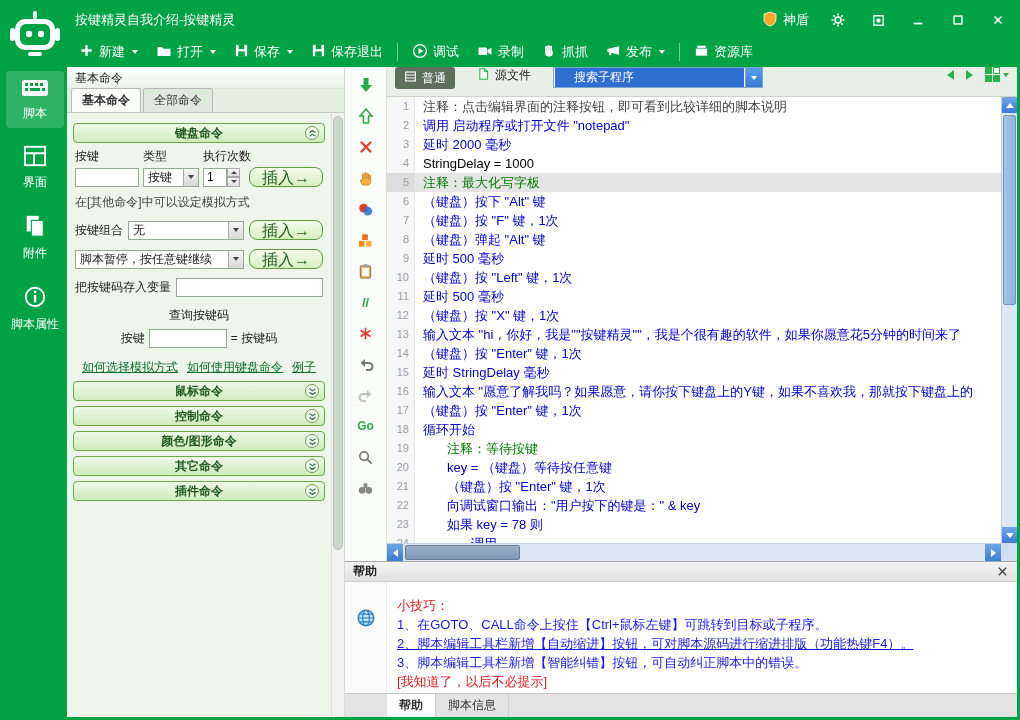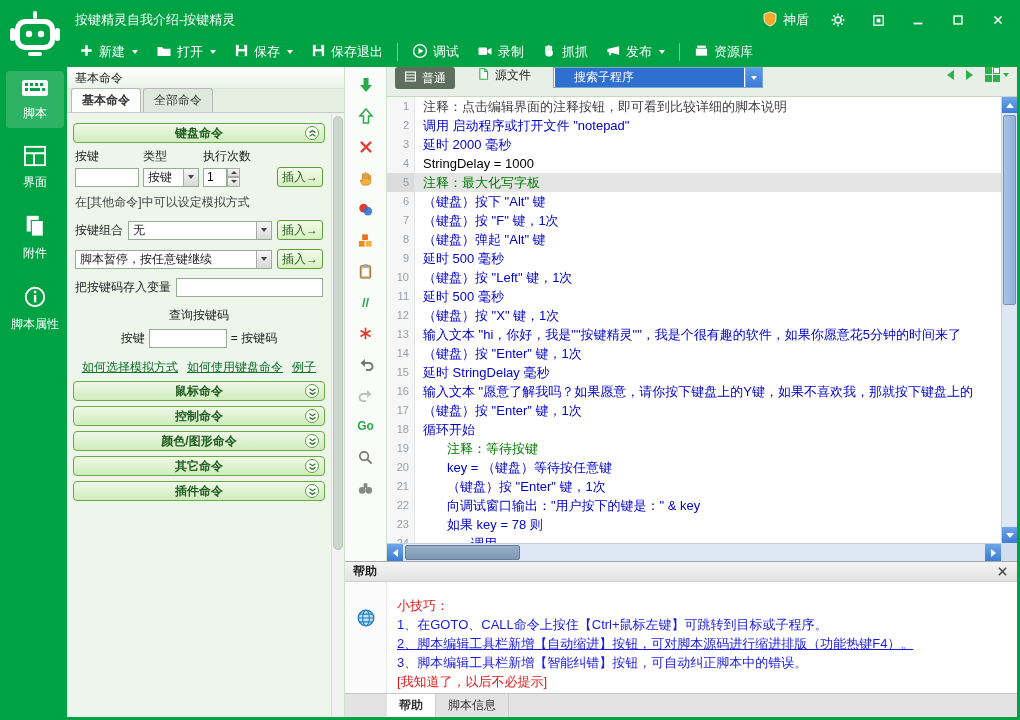--- a/index.html
+++ b/index.html
@@ -54,22 +54,22 @@
   .sel{display:flex;align-items:center;border:1px solid #94ad92;background:#fff;height:19px}
   .sel .st{flex:1;padding:0 4px;font-size:12px;white-space:nowrap;overflow:hidden}
   .sel .sa{width:15px;height:100%;background:linear-gradient(#f6f6f6,#d8d8d8);border-left:1px solid #aaa;
            display:flex;align-items:center;justify-content:center;flex:none}
   .dk{width:0;height:0;border-left:3.5px solid transparent;border-right:3.5px solid transparent;border-top:4px solid #444}
   .spin{display:flex;align-items:center}
   .spin .btns{display:flex;flex-direction:column}
   .sbt{width:13px;height:9.5px;background:linear-gradient(#f8f8f8,#dcdcdc);border:1px solid #aaa;
        display:flex;align-items:center;justify-content:center}
   .uk{width:0;height:0;border-left:3px solid transparent;border-right:3px solid transparent;border-bottom:3.5px solid #444}
-  .btn-insert{height:20px;padding:0 4px;border:1px solid #5f9e3f;border-radius:3px;
-              background:linear-gradient(#f4fbea,#d8f0c0);color:#215c21;font-size:12px;margin-left:auto;white-space:nowrap}
+  .btn-insert{height:20px;padding:0 12px;border:1px solid #5f9e3f;border-radius:8px;
+              background:linear-gradient(#f4fbea,#d8f0c0);color:#215c21;font-size:16px;margin-left:auto;white-space:nowrap}
   .hint{margin:7px 0;color:#444}
   .row-m{display:flex;align-items:center;gap:5px;margin:9px 0}
   .q-title{text-align:center;margin:10px 0 5px;color:#222}
   .links{display:flex;gap:9px;justify-content:center;margin:11px 0 5px;flex-wrap:nowrap}
   .links a{color:#0a6e2a;font-size:12px;text-decoration:underline;white-space:nowrap}
   
   .mid-strip{position:absolute;left:278px;top:0;width:42px;height:494px;background:#fafcf9;
              border-right:1px solid #d4e2d0;display:flex;flex-direction:column;align-items:center;
              padding-top:8px;gap:11px}
   .mi{width:20px;height:20px;display:flex;align-items:center;justify-content:center;flex:none}

